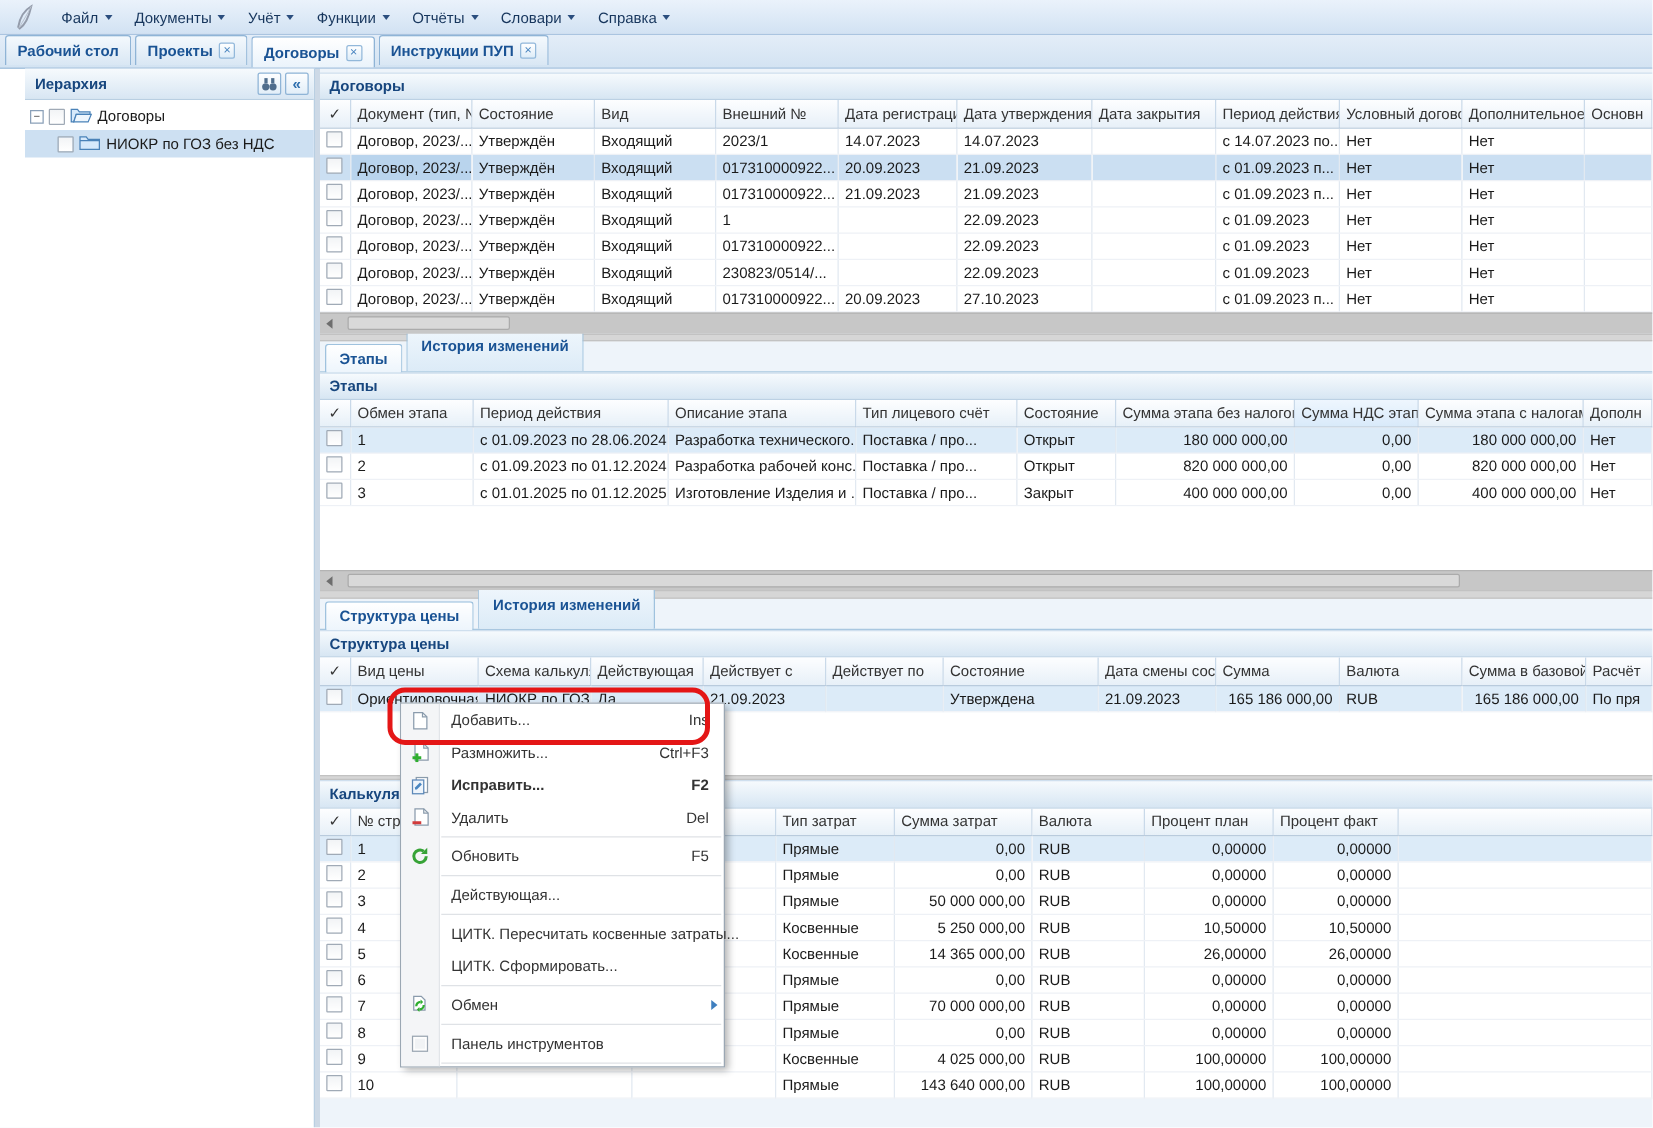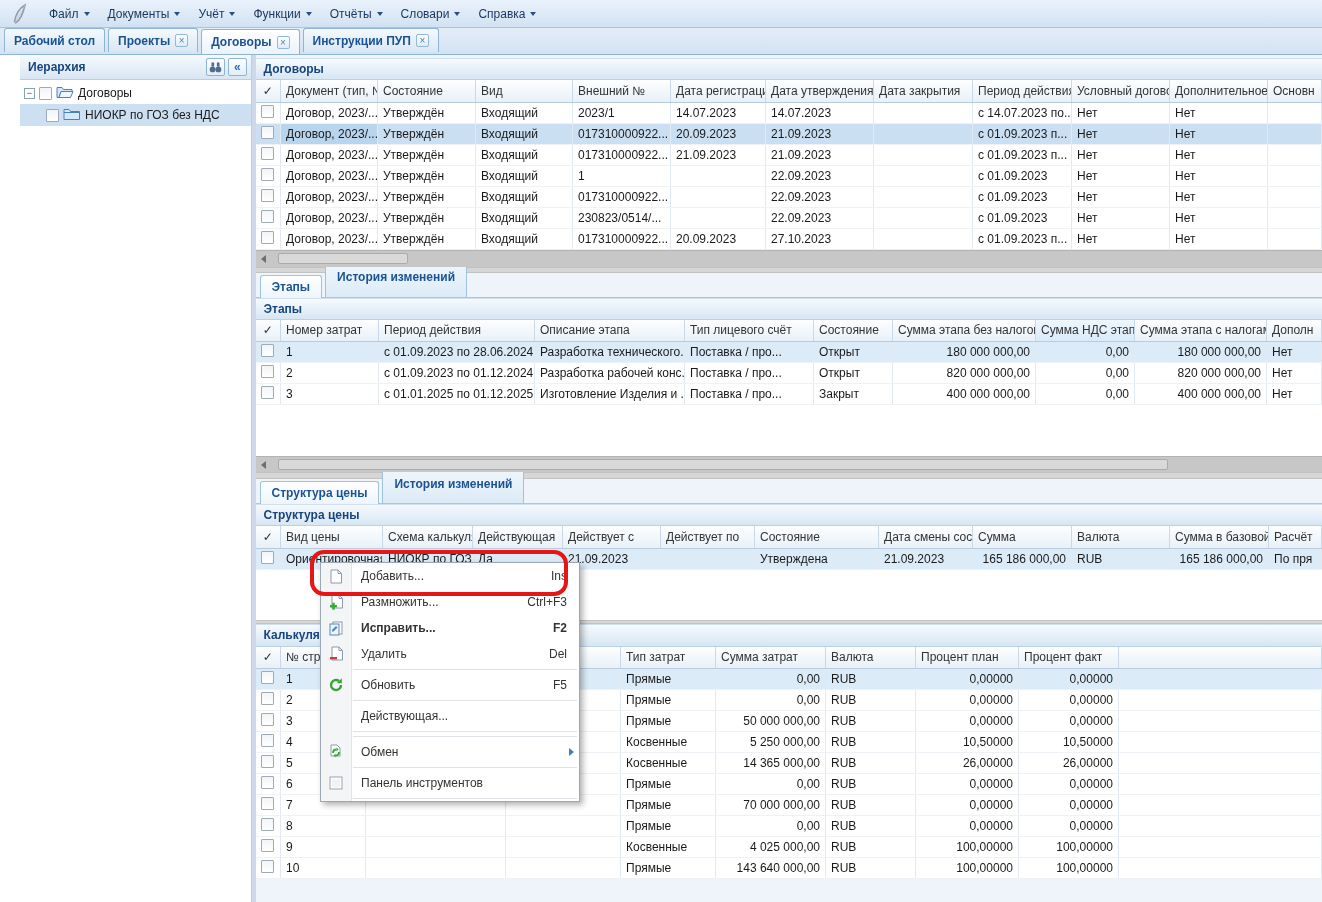--- a/index.html
+++ b/index.html
@@ -333,21 +333,21 @@
           <col style="width:129px">
           <col style="width:79px">
           <col style="width:143px">
           <col style="width:99px">
           <col style="width:132px">
           <col style="width:55px">
         </colgroup>
         <thead>
           <tr>
             <th class="chk">✓</th>
-            <th>Номер затрат</th>
+            <th>Обмен этапа</th>
             <th>Период действия</th>
             <th>Описание этапа</th>
             <th>Тип лицевого счёт</th>
             <th>Состояние</th>
             <th>Сумма этапа без налогов</th>
             <th class="hl">Сумма НДС этапа</th>
             <th>Сумма этапа с налогами</th>
             <th>Дополн</th>
           </tr>
         </thead>
@@ -665,20 +665,30 @@
       <span class="mlabel">Обновить</span>
       <span class="mshort">F5</span>
     </div>
     <div class="msep"></div>
     <div class="mitem">
       <span class="micon"></span>
       <span class="mlabel">Действующая...</span>
       <span class="mshort"></span>
     </div>
     <div class="msep"></div>
+    <div class="mitem">
+      <span class="micon"></span>
+      <span class="mlabel">ЦИТК. Пересчитать косвенные затраты...</span>
+      <span class="mshort"></span>
+    </div>
+    <div class="mitem">
+      <span class="micon"></span>
+      <span class="mlabel">ЦИТК. Сформировать...</span>
+      <span class="mshort"></span>
+    </div>
     <div class="msep"></div>
     <div class="mitem">
       <span class="micon">
         <svg width="16" height="16" viewBox="0 0 16 16">
           <path d="M3 1h6l3 3v8H3z" fill="#fff" stroke="#8a9bac"></path>
           <path d="M5 9c0-2 1.5-3.5 3.5-3.5M11 8c0 2-1.5 3.5-3.5 3.5" fill="none" stroke="#2fae2f" stroke-width="1.8"></path>
           <path d="M8.5 3.5l2 2-2 2z" fill="#2fae2f"></path>
           <path d="M7.5 13.5l-2-2 2-2z" fill="#2fae2f"></path>
         </svg>
       </span>

